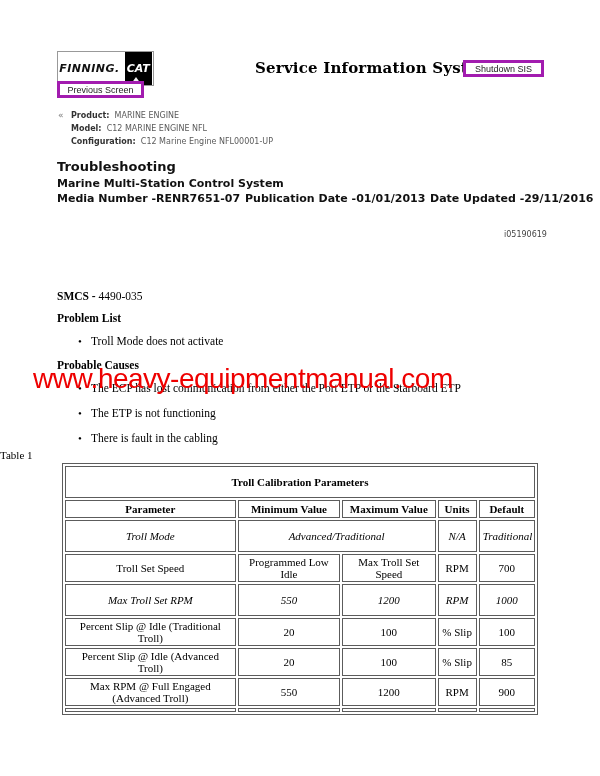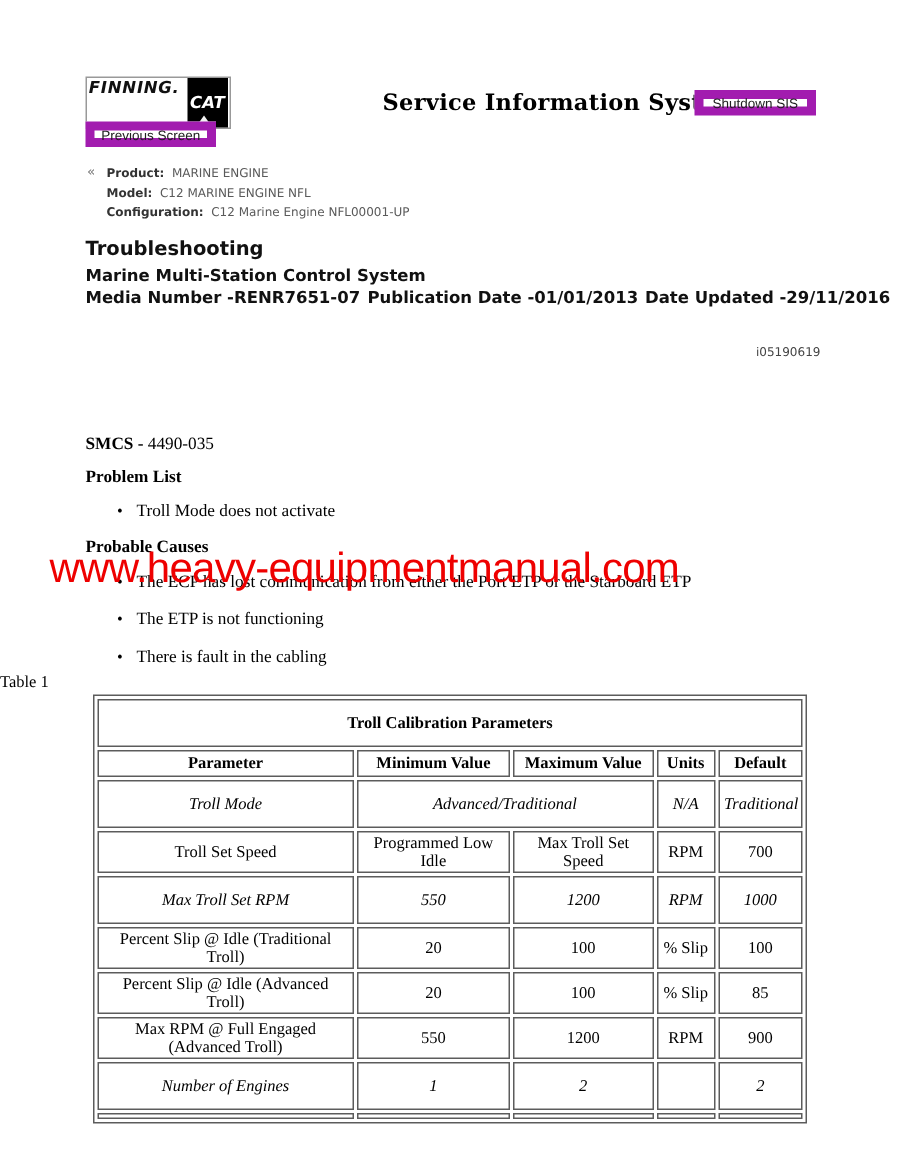--- a/index.html
+++ b/index.html
@@ -12,41 +12,41 @@
     overflow: hidden;
     font-family: "Liberation Serif", "DejaVu Serif", serif;
     color: #000;
   }
   .abs { position: absolute; }
 
   
   .logo-box {
     left: 57px; top: 51px; width: 97px; height: 35px;
     border: 1px solid #999;
-    display: flex; align-items: flex-start; justify-content: center; gap: 5px;
+    display: flex; align-items: center; justify-content: center; gap: 5px;
     background: #fff;
   }
   .finning-text {
     font-family: "DejaVu Sans", sans-serif;
     font-weight: 700; font-style: italic;
     font-size: 11px; letter-spacing: 0.5px; color: #111;
   }
   .cat-box {
     position: relative; width: 27px; height: 33px; background: #000;
     color: #fff; display: flex; align-items: center; justify-content: center;
     font-family: "DejaVu Sans", sans-serif; font-weight: 700; font-style: italic;
     font-size: 11px;
   }
   .cat-tri {
     position: absolute; left: 6px; bottom: 1px; width: 0; height: 0;
     border-left: 5px solid transparent; border-right: 5px solid transparent;
     border-bottom: 7px solid #f2f2f2;
   }
   .btn {
-    border: 6px solid #a21caf; background: #fff;
+    border: 3px solid #a21caf; background: #fff;
     font-family: "Liberation Sans", sans-serif; font-size: 9px; color: #222;
     display: flex; align-items: center; justify-content: center;
     cursor: pointer;
   }
   .prev-btn { left: 57px; top: 81px; width: 87px; height: 17px; }
   .shutdown-btn { left: 463px; top: 60px; width: 81px; height: 17px; }
   .sis-title {
     left: 255px; top: 59px;
     font-family: "DejaVu Serif", serif; font-weight: 700; font-size: 15px;
     letter-spacing: 0.2px; white-space: nowrap;
@@ -229,27 +229,20 @@
         <td>% Slip</td>
         <td>85</td>
       </tr>
       <tr class="rh-l">
         <td>Max RPM @ Full Engaged (Advanced Troll)</td>
         <td>550</td>
         <td>1200</td>
         <td>RPM</td>
         <td>900</td>
       </tr>
-      <tr class="rh-s">
-        <td>Number of Engines</td>
-        <td>1</td>
-        <td>2</td>
-        <td></td>
-        <td>2</td>
-      </tr>
       <tr class="rh-p">
         <td></td>
         <td></td>
         <td></td>
         <td></td>
         <td></td>
       </tr>
     </tbody>
   </table>
 

